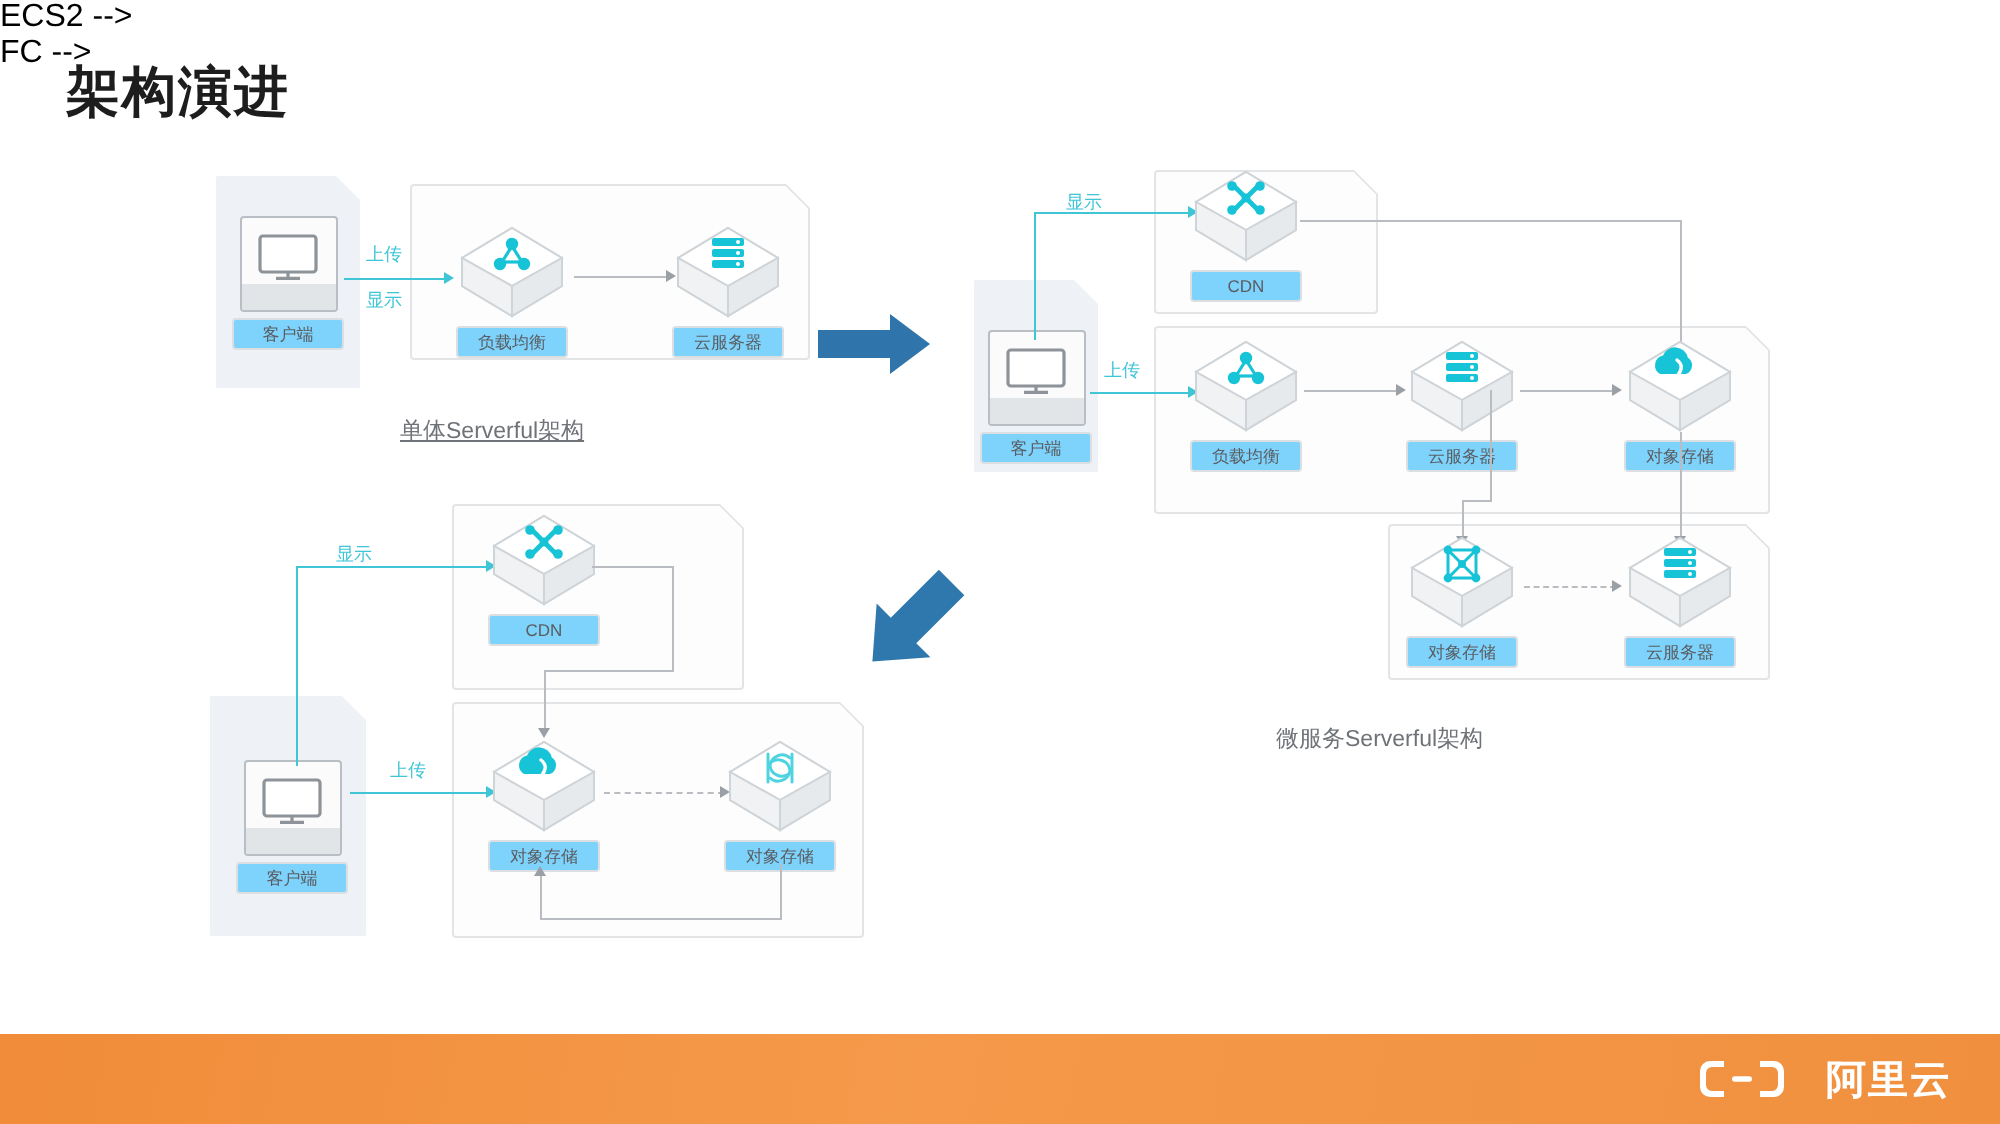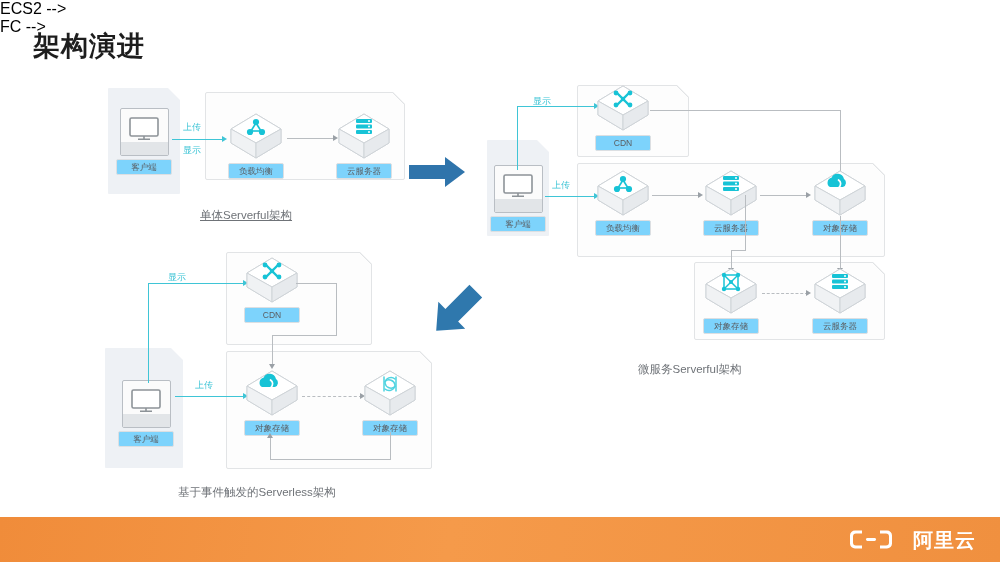--- a/index.html
+++ b/index.html
@@ -491,21 +491,20 @@
       </div>
       <div class="cap">对象存储</div>
     </div>
 
     
     <div class="ln lnv" style="left:390px;top:432px;height:27px;"></div>
     <div class="ln lnh" style="left:270px;top:459px;width:121px;"></div>
     <div class="ln lnv" style="left:270px;top:437px;height:22px;"></div>
     <div class="ah u" style="left:266.5px;top:433px;"></div>
 
-    <div class="caption" style="left:178px;top:485px;">基于事件触发的Serverless架构</div>
   </div>
 
   <div class="footer">
     <div class="chev" style="left:530px;"></div>
     <div class="chev" style="left:660px;"></div>
     <div class="chev" style="left:790px;"></div>
     <div class="brand">
       <svg class="mark" width="42" height="24" viewBox="0 0 42 24">
         <path d="M12 3 L5 3 A5 5 0 0 0 0 8 L0 16 A5 5 0 0 0 5 21 L12 21 L12 18 L6 18 A3 3 0 0 1 3 15 L3 9 A3 3 0 0 1 6 6 L12 6 Z" fill="#ffffff"></path>
         <path d="M30 3 L37 3 A5 5 0 0 1 42 8 L42 16 A5 5 0 0 1 37 21 L30 21 L30 18 L36 18 A3 3 0 0 0 39 15 L39 9 A3 3 0 0 0 36 6 L30 6 Z" fill="#ffffff"></path>

